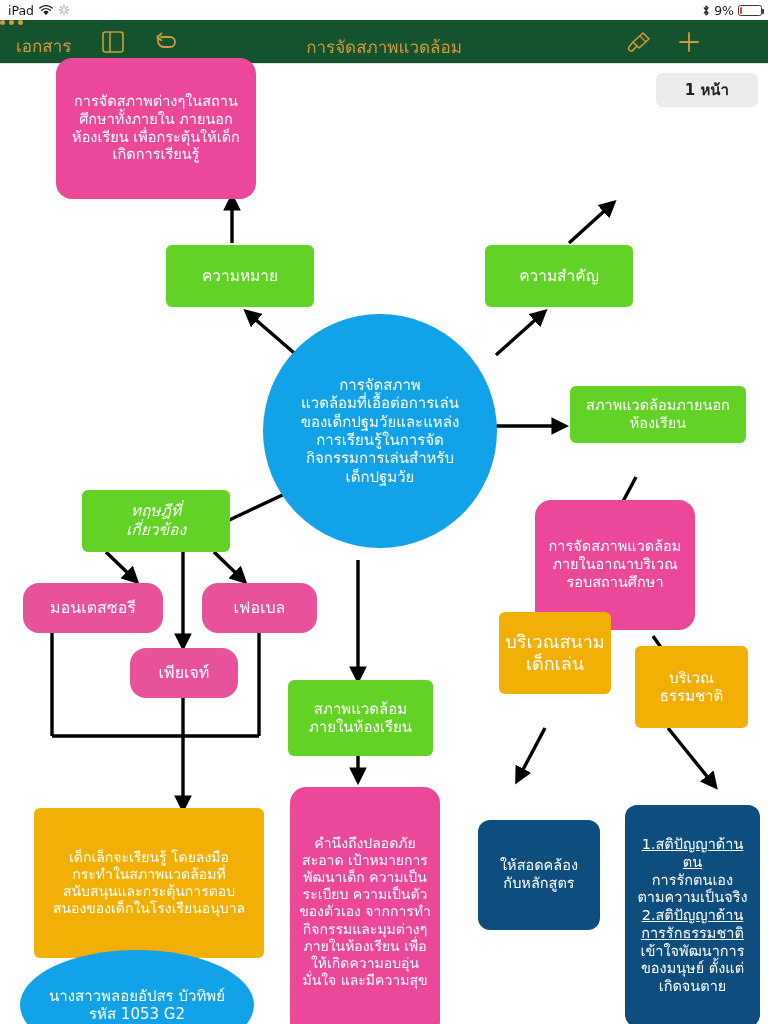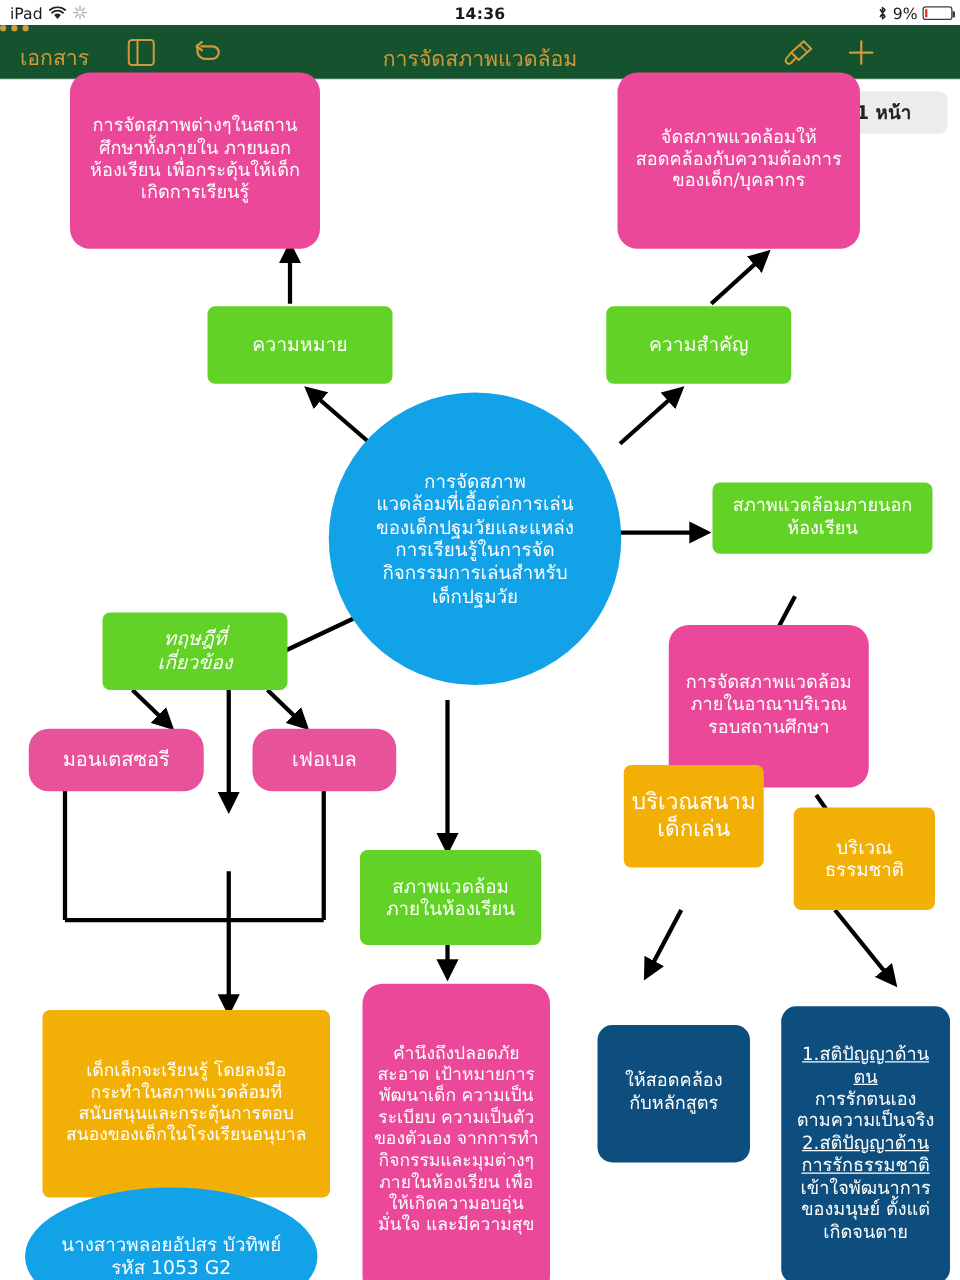--- a/index.html
+++ b/index.html
@@ -107,21 +107,20 @@
             <line x1="1" y1="6" x2="4" y2="6"></line>
               <line x1="8" y1="6" x2="11" y2="6"></line>
             <line x1="2.5" y1="2.5" x2="4.5" y2="4.5"></line>
               <line x1="7.5" y1="7.5" x2="9.5" y2="9.5"></line>
             <line x1="9.5" y1="2.5" x2="7.5" y2="4.5"></line>
               <line x1="4.5" y1="7.5" x2="2.5" y2="9.5"></line>
           </g>
         </svg>
       </span>
     </div>
-    <div class="sb-center">14:36</div>
     <div class="sb-right">
       <span class="bt-icon">
         <svg width="8" height="13" viewBox="0 0 8 13">
           <path d="M2 3.4 L6 9.2 L4 11 V2 L6 3.8 L2 9.6" stroke="#222" stroke-width="1.15" fill="none" stroke-linejoin="round"></path>
         </svg>
       </span>
       <span class="batt-pct">9%</span>
       <span class="batt">
           <span class="batt-fill" style="width: 2px;"></span>
         </span>
@@ -225,25 +224,20 @@
       </g>
     </svg>
 
     <div class="node n-pink rnd-lg" style="left:56px; top:-7px; width:200px; height:141px; font-size:14.5px;">
       <span>การจัดสภาพต่างๆในสถาน
 ศึกษาทั้งภายใน ภายนอก
 ห้องเรียน เพื่อกระตุ้นให้เด็ก
 เกิดการเรียนรู้</span>
     </div>
 
-    <div class="node n-pink rnd-lg" style="left:494px; top:-7px; width:194px; height:141px; font-size:14.5px;">
-      <span>จัดสภาพแวดล้อมให้
-สอดคล้องกับความต้องการ
-ของเด็ก/บุคลากร</span>
-    </div>
 
     <div class="node n-green rnd-sm" style="left:166px; top:180px; width:148px; height:62px; font-size:15.5px;">
       <span>ความหมาย</span>
     </div>
 
     <div class="node n-green rnd-sm" style="left:485px; top:180px; width:148px; height:62px; font-size:15.5px;">
       <span>ความสำคัญ</span>
     </div>
 
     <div class="node n-blue circle" style="left:263px; top:249px; width:234px; height:234px; font-size:15px;">
@@ -301,20 +295,23 @@
     </div>
 
     <div class="node n-pink2 rnd-lg" style="left:23px; top:518px; width:140px; height:50px; font-size:16px;">
       <span>มอนเตสซอรี</span>
     </div>
 
     <div class="node n-pink2 rnd-lg" style="left:202px; top:518px; width:115px; height:50px; font-size:16px;">
       <span>เฟอเบล</span>
     </div>
 
+    <div class="node n-pink2 rnd-lg" style="left:130px; top:583px; width:108px; height:50px; font-size:16px;">
+      <span>เพียเจท์</span>
+    </div>
 
     <div class="node n-orange rnd-sm" style="left:34px; top:743px; width:230px; height:150px; font-size:14px;">
       <span>เด็กเล็กจะเรียนรู้ โดยลงมือ
 กระทำในสภาพแวดล้อมที่
 สนับสนุนและกระตุ้นการตอบ
 สนองของเด็กในโรงเรียนอนุบาล</span>
     </div>
 
     <div class="node n-blue ellipse" style="left:20px; top:885px; width:234px; height:110px; font-size:15px;">
       <span>นางสาวพลอยอัปสร บัวทิพย์

